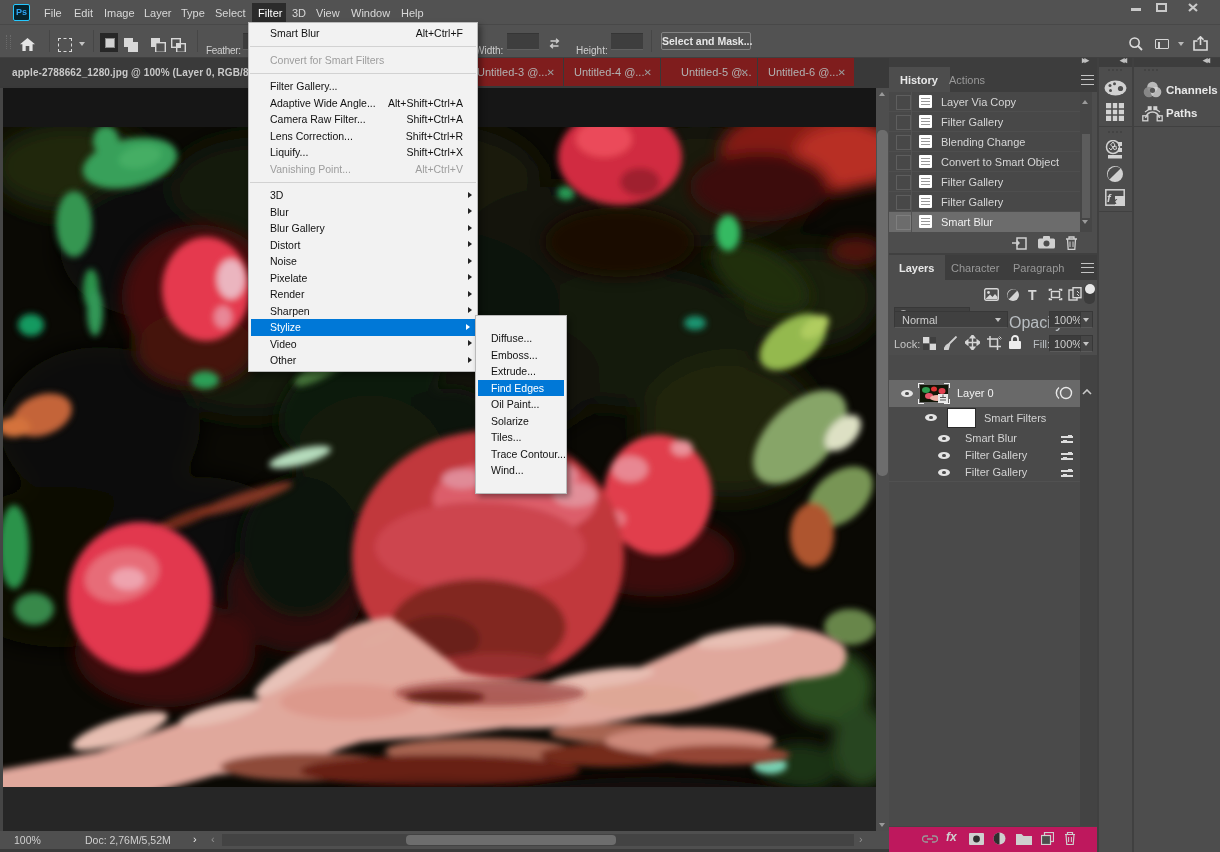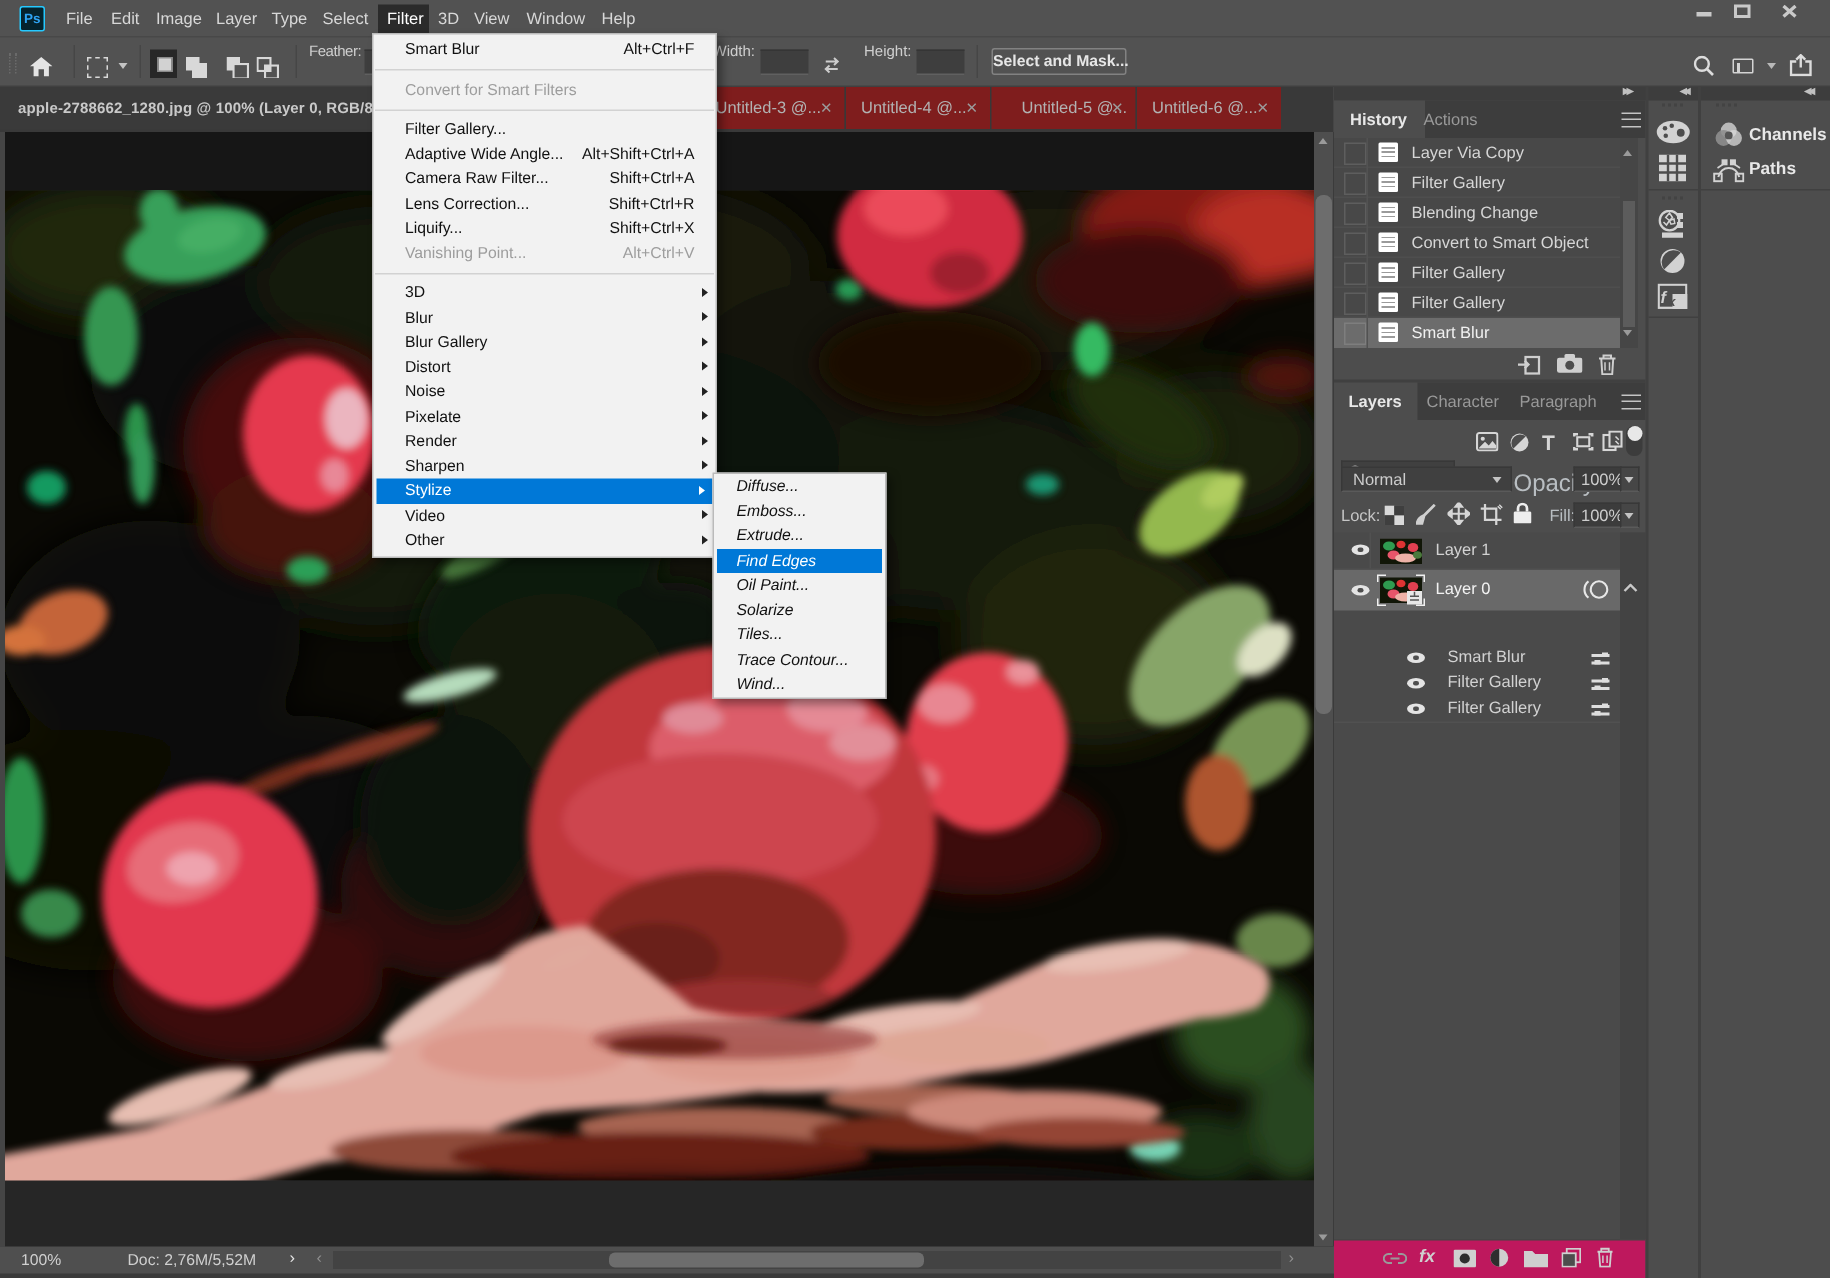--- a/index.html
+++ b/index.html
@@ -9,21 +9,21 @@
   #app{position:relative;width:1220px;height:852px;}
   
   #menubar{left:0;top:0;width:1220px;height:24px;background:#525252;color:#d8d8d8;font-size:11px;}
   .mitem{position:absolute;top:5px;height:16px;line-height:16px;}
   #pslogo{left:13px;top:4px;width:15px;height:15px;background:#05232d;border:1px solid #26c9ff;
           color:#2ea3f2;font-size:9px;font-weight:bold;text-align:center;line-height:15px;border-radius:2px;}
   #filterhl{left:252px;top:3px;width:34px;height:21px;background:#2b2b2b;}
   
   #optbar{left:0;top:24px;width:1220px;height:34px;background:#525252;border-top:1px solid #484848;border-bottom:1px solid #404040;box-sizing:border-box;}
   .sep{position:absolute;top:5px;width:1px;height:22px;background:#464646;}
-  .olabel{position:absolute;color:#cfcfcf;font-size:11px;top:4px;}
+  .olabel{position:absolute;color:#cfcfcf;font-size:11px;top:20px;}
   .oinput{position:absolute;top:8px;height:15px;background:#3e3e3e;border-top:1px solid #353535;border-bottom:1px solid #606060;}
   #sambtn{position:absolute;left:661px;top:7px;width:88px;height:16px;white-space:nowrap;border:1px solid #828282;border-radius:2px;
           color:#e6e6e6;font-size:10.5px;text-align:center;line-height:17px;font-weight:bold;}
   
   #tabbar{left:0;top:58px;width:889px;height:30px;background:#393939;}
   #atab{position:absolute;left:0;top:0;width:466px;height:28px;background:#3a3a3a;color:#c9c9c9;font-size:10px;line-height:29px;font-weight:bold;letter-spacing:0.1px;}
   .tab{position:absolute;top:0;height:28px;background:#7f1d1d;color:#b2b2b2;font-size:11px;line-height:29px;border-left:1px solid #383838;box-sizing:border-box;white-space:nowrap;}
   .tab .x{position:absolute;right:8px;top:0;color:#9b9b9b;font-size:10px;}
   
   #canvas{left:0;top:88px;width:889px;height:743px;background:#1a1a1a;overflow:hidden;}
@@ -54,21 +54,21 @@
   .htext{position:absolute;left:52px;top:0;}
   .eye{display:inline-block;width:12px;height:7px;background:#e4e4e4;border-radius:50%;position:absolute;}
   .eye:after{content:"";position:absolute;left:4px;top:1.8px;width:3.5px;height:3.5px;border-radius:50%;background:#4d4d4d;}
   .slideri{position:absolute;width:12px;height:10px;}
   .slideri i{position:absolute;left:0;width:12px;height:1.5px;background:#ddd;}
   .slideri b{position:absolute;width:4px;height:3.5px;background:#ddd;}
   .combo{position:absolute;background:#404040;border:1px solid #383838;border-bottom-color:#5a5a5a;color:#cdcdcd;}
   .carat{position:absolute;width:0;height:0;border-top:4px solid #c4c4c4;border-left:3.5px solid transparent;border-right:3.5px solid transparent;}
   
   #fmenu{left:248px;top:22px;width:230px;background:#f2f2f2;border:1px solid #bababa;box-shadow:3px 3px 6px rgba(0,0,0,.4);font-size:10.5px;color:#111;box-sizing:border-box;padding:2px 0;}
-  #smenu{left:475px;top:315px;width:116px;background:#f2f2f2;border:1px solid #bababa;box-shadow:3px 3px 6px rgba(0,0,0,.4);font-size:10.5px;color:#111;box-sizing:border-box;padding:0 0;font-style:italic;}
+  #smenu{left:475px;top:315px;width:92px;background:#f2f2f2;border:1px solid #bababa;box-shadow:3px 3px 6px rgba(0,0,0,.4);font-size:10.5px;color:#111;box-sizing:border-box;padding:14px 0;}
   .mi{position:relative;height:16.5px;line-height:16.9px;padding-left:21px;}
   .mi .sc{position:absolute;right:14px;top:0;}
   .mi .ar{position:absolute;right:5px;top:4.8px;width:0;height:0;border-left:4px solid #222;border-top:3.5px solid transparent;border-bottom:3.5px solid transparent;}
   .mi.dis{color:#9d9d9d;}
   .mi.hl{background:#0078d7;color:#fff;margin:0 2px;padding-left:19px;}
   .mi.hl .ar{border-left-color:#fff;}
   .msep{height:1px;background:#d2d2d2;margin:4.5px 1px;}
   .smi{position:relative;height:16.5px;line-height:16.9px;padding-left:15px;}
   .smi.hl{background:#0078d7;color:#fff;margin:0 2px;padding-left:13px;}
   .winbtn{position:absolute;top:0;}
@@ -379,34 +379,20 @@
     <div class="combo" style="left:160px;top:277px;width:30px;height:15px;background:#3c3c3c;">
         <span style="position:absolute;left:4px;top:1px;line-height:15px;">100%</span>
       </div>
     <div class="combo" style="left:191px;top:277px;width:11px;height:15px;background:#464646;">
         <div class="carat" style="left:2px;top:6px;"></div>
       </div>
 
     <div class="abs" style="left:0;top:297px;width:208px;height:471px;background:#4a4a4a;">
       <div class="abs" style="left:191px;top:0;width:17px;height:471px;background:#434343;"></div>
 
-      <div class="abs" style="left:0;top:0;width:191px;height:24px;border-bottom:1px solid #515151;">
-        <div class="eye" style="left:12px;top:8px;"></div>
-        <div class="abs" style="left:24px;top:0;width:1px;height:24px;background:#515151;"></div>
-        <svg class="abs" style="left:31px;top:3.5px;" width="28" height="17">
-            <rect width="28" height="17" fill="#111607"></rect>
-            <ellipse cx="6" cy="5" rx="4" ry="3" fill="#2f9b50"></ellipse>
-            <ellipse cx="14" cy="4" rx="3" ry="2.5" fill="#d33"></ellipse>
-            <ellipse cx="22" cy="6" rx="3.5" ry="3" fill="#e04050"></ellipse>
-            <ellipse cx="9" cy="11" rx="4" ry="3" fill="#e8556a"></ellipse>
-            <ellipse cx="17" cy="13" rx="7" ry="3" fill="#eeb2a7"></ellipse>
-            <ellipse cx="25" cy="11" rx="3" ry="2.5" fill="#4a7a3c"></ellipse>
-          </svg>
-        <span class="abs" style="left:68px;top:6px;">Layer 1</span>
-      </div>
 
       <div class="abs" style="left:0;top:25px;width:191px;height:27px;background:#696969;">
         <div class="eye" style="left:12px;top:10px;"></div>
         <svg class="abs" style="left:29px;top:3px;" width="32" height="21">
           <rect x="2" y="2" width="28" height="17" fill="#111607"></rect>
             <ellipse cx="8" cy="7" rx="4" ry="3" fill="#2f9b50"></ellipse>
             <ellipse cx="16" cy="6" rx="3" ry="2.5" fill="#d33"></ellipse>
             <ellipse cx="24" cy="8" rx="3.5" ry="3" fill="#e04050"></ellipse>
             <ellipse cx="11" cy="13" rx="4" ry="3" fill="#e8556a"></ellipse>
             <ellipse cx="19" cy="15" rx="7" ry="3" fill="#eeb2a7"></ellipse>
@@ -417,20 +403,25 @@
         <span class="abs" style="left:68px;top:7px;color:#f2f2f2;">Layer 0</span>
         <svg class="abs" style="left:165px;top:6px;" width="20" height="14">
             <circle cx="12" cy="7" r="5.5" stroke="#e8e8e8" stroke-width="1.4" fill="none"></circle>
             <path d="M5 1.5 A7 7 0 0 0 5 12.5" stroke="#e8e8e8" stroke-width="1.4" fill="none"></path>
           </svg>
         <svg class="abs" style="left:193px;top:9px;" width="10" height="6">
             <path d="M1 5 L5 1 L9 5" stroke="#c9c9c9" stroke-width="1.6" fill="none"></path>
           </svg>
       </div>
 
+      <div class="abs" style="left:0;top:52px;width:191px;height:23px;">
+        <div class="eye" style="left:36px;top:7px;"></div>
+        <div class="abs" style="left:59px;top:2px;width:27px;height:18px;background:#fff;outline:1px solid #2a2a2a;"></div>
+        <span class="abs" style="left:95px;top:5px;">Smart Filters</span>
+      </div>
 
       <div class="abs" style="left:0;top:75px;width:191px;height:17px;">
         <div class="eye" style="left:49px;top:5px;"></div>
         <span class="abs" style="left:76px;top:2px;">Smart Blur</span>
         <div class="slideri" style="left:172px;top:4px;">
             <i style="top:2px;"></i>
             <i style="top:7px;"></i>
             <b style="left:7px;top:0.5px;"></b>
             <b style="left:2px;top:5.5px;"></b>
           </div>

